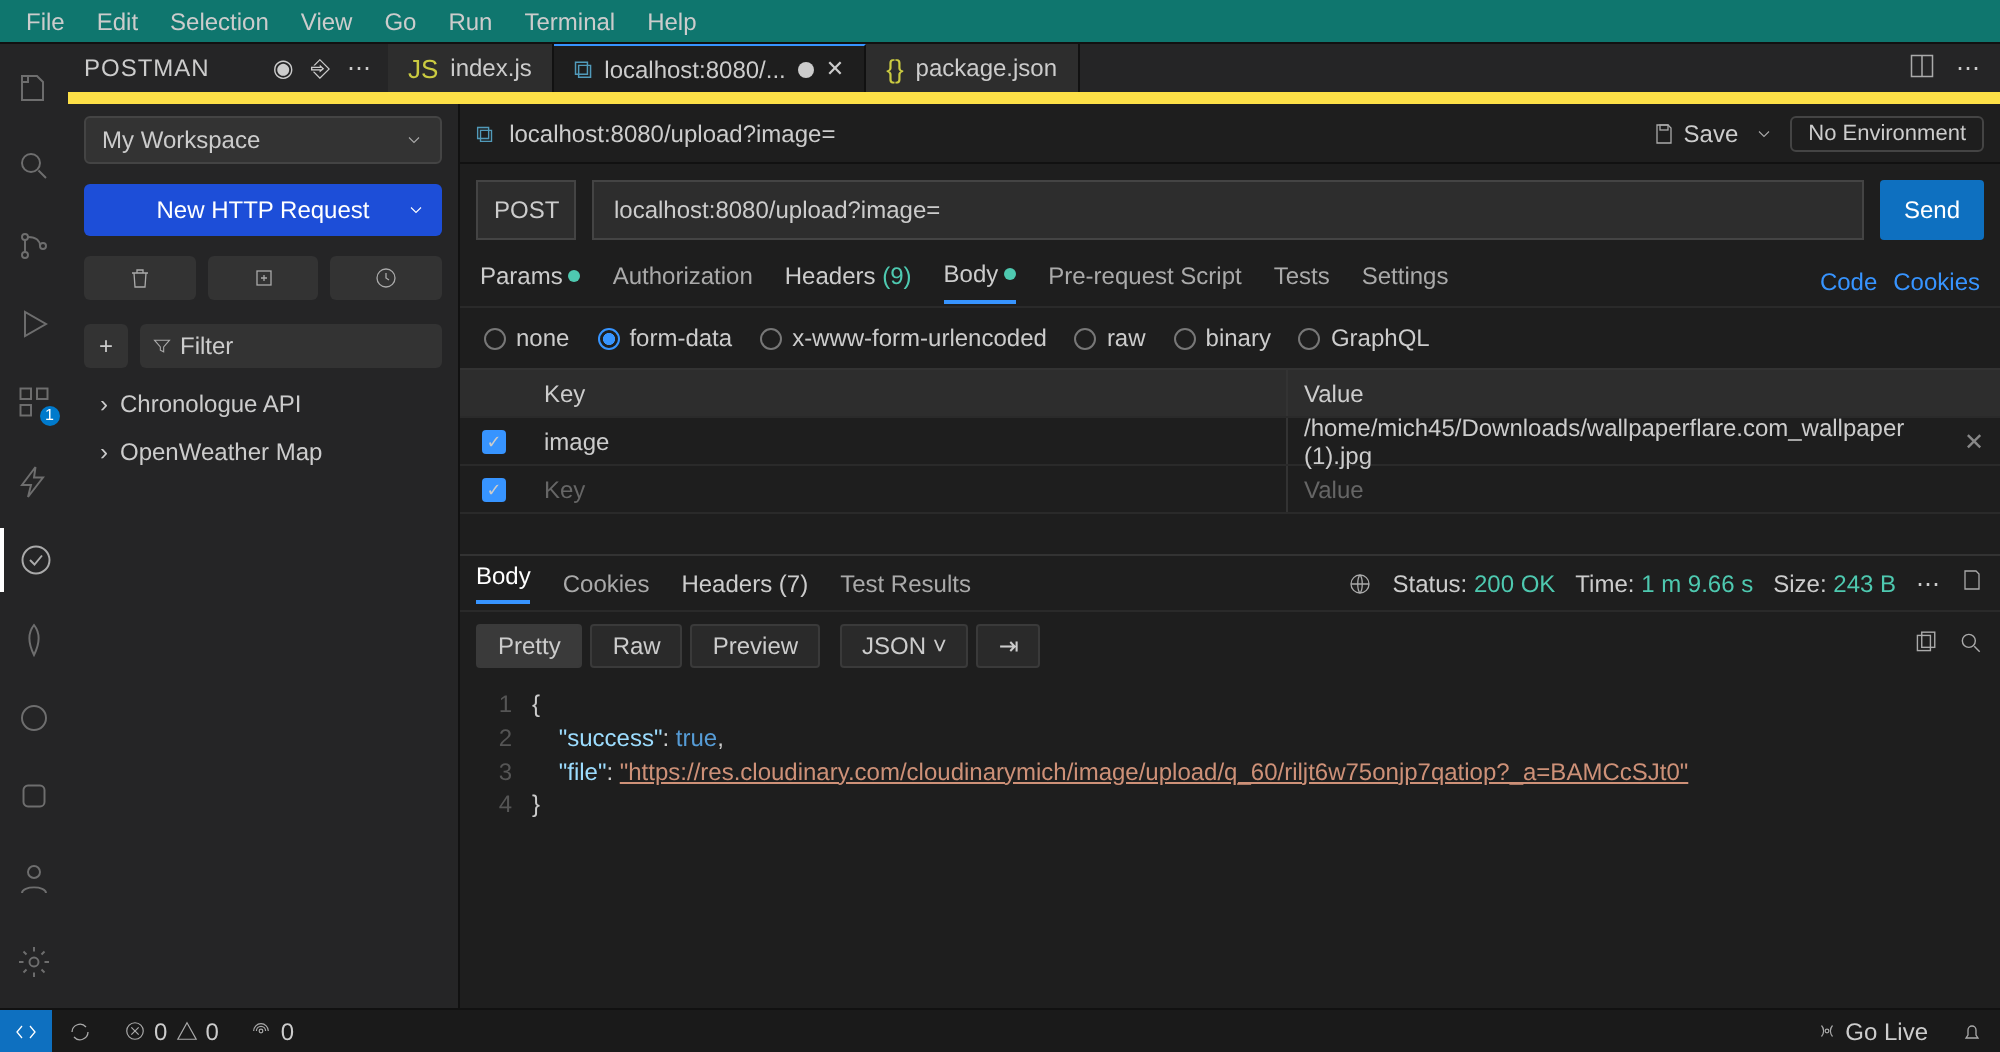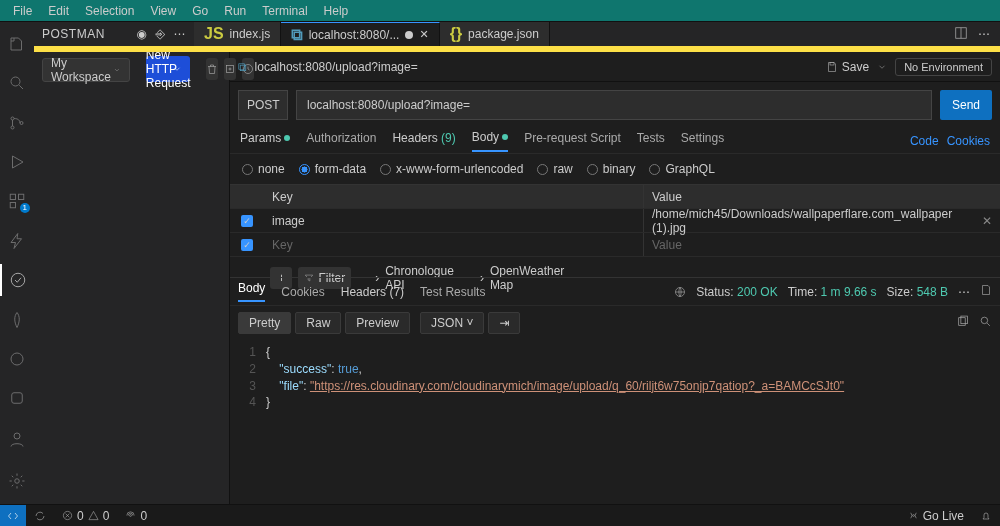--- a/index.html
+++ b/index.html
@@ -15,24 +15,24 @@
 .activitybar .bottom{margin-top:auto;margin-bottom:6px;display:flex;flex-direction:column;gap:8px}
 .badge{position:absolute;bottom:4px;right:4px;background:#007acc;color:#fff;font-size:8px;border-radius:6px;padding:0 3px;line-height:10px}
 .content{flex:1;display:flex;flex-direction:column;overflow:hidden}
 .tabsrow{height:30px;background:#252526;display:flex;align-items:stretch;border-bottom:6px solid #fde047}
 .side-title{width:160px;display:flex;align-items:center;padding:0 8px;color:#aaa;text-transform:uppercase;letter-spacing:.5px;font-size:11px}
 .side-title .icons{margin-left:auto;display:flex;gap:8px}
 .tabs{display:flex;align-items:stretch}
 .tab{display:flex;align-items:center;gap:6px;padding:0 10px;border-right:1px solid #111;background:#2d2d2d}
 .tab.active{background:#1e1e1e;border-top:1px solid #3794ff}
 .tab .dot{width:8px;height:8px;border-radius:50%;background:#ccc}
-.tab .fi{font-size:16px;font-weight:700}
+.tab .fi{font-size:13px;font-weight:400}
 .tabs-right{margin-left:auto;display:flex;align-items:center;gap:10px;padding-right:10px}
 .body-row{flex:1;display:flex;overflow:hidden}
-.sidebar{width:196px;background:#252526;display:flex;flex-direction:row;border-right:1px solid #111}
+.sidebar{width:196px;background:#252526;display:flex;flex-direction:column;border-right:1px solid #111}
 .ws-select{margin:6px 8px;height:24px;background:#333;border:1px solid #444;border-radius:3px;display:flex;align-items:center;padding:0 8px;justify-content:space-between}
 .newbtn{margin:4px 8px;height:26px;background:#1d4ed8;border-radius:3px;display:flex;align-items:center;justify-content:center;position:relative}
 .newbtn .chev{position:absolute;right:8px}
 .iconrow{margin:6px 8px;display:flex;gap:6px}
 .iconrow .ib{flex:1;height:22px;background:#333;border-radius:3px;display:flex;align-items:center;justify-content:center}
 .filterrow{margin:6px 8px;display:flex;gap:6px;align-items:center}
 .filterrow .plus{width:22px;height:22px;background:#333;border-radius:3px;display:flex;align-items:center;justify-content:center}
 .filterrow .filter{flex:1;height:22px;background:#333;border-radius:3px;display:flex;align-items:center;padding:0 6px;gap:4px;color:#777}
 .coll-item{padding:5px 10px 5px 16px;display:flex;align-items:center;gap:6px;color:#bbb}
 .editor{flex:1;display:flex;flex-direction:column;overflow:hidden}
@@ -367,21 +367,21 @@
             <span class="rt2">Cookies</span>
             <span class="rt2"><span>Headers</span> <span class="num">(7)</span></span>
             <span class="rt2">Test Results</span>
             <div class="right">
               <svg width="12" height="12" viewBox="0 0 24 24">
                   <circle cx="12" cy="12" r="9"></circle>
                   <path d="M3 12h18M12 3c3 3 3 15 0 18M12 3c-3 3-3 15 0 18"></path>
                 </svg>
               <span><span>Status:</span> <span class="g">200 OK</span></span>
               <span><span>Time:</span> <span class="g">1 m 9.66 s</span></span>
-              <span><span>Size:</span> <span class="g">548 B</span></span>
+              <span><span>Size:</span> <span class="g">243 B</span></span>
               <span>⋯</span>
               <span><svg width="12" height="12" viewBox="0 0 24 24">
                     <path d="M5 3h11l3 3v15H5z"></path>
                   </svg></span>
             </div>
           </div>
           <div class="viewbtns">
             <span class="vb active">Pretty</span>
             <span class="vb">Raw</span>
             <span class="vb">Preview</span>

